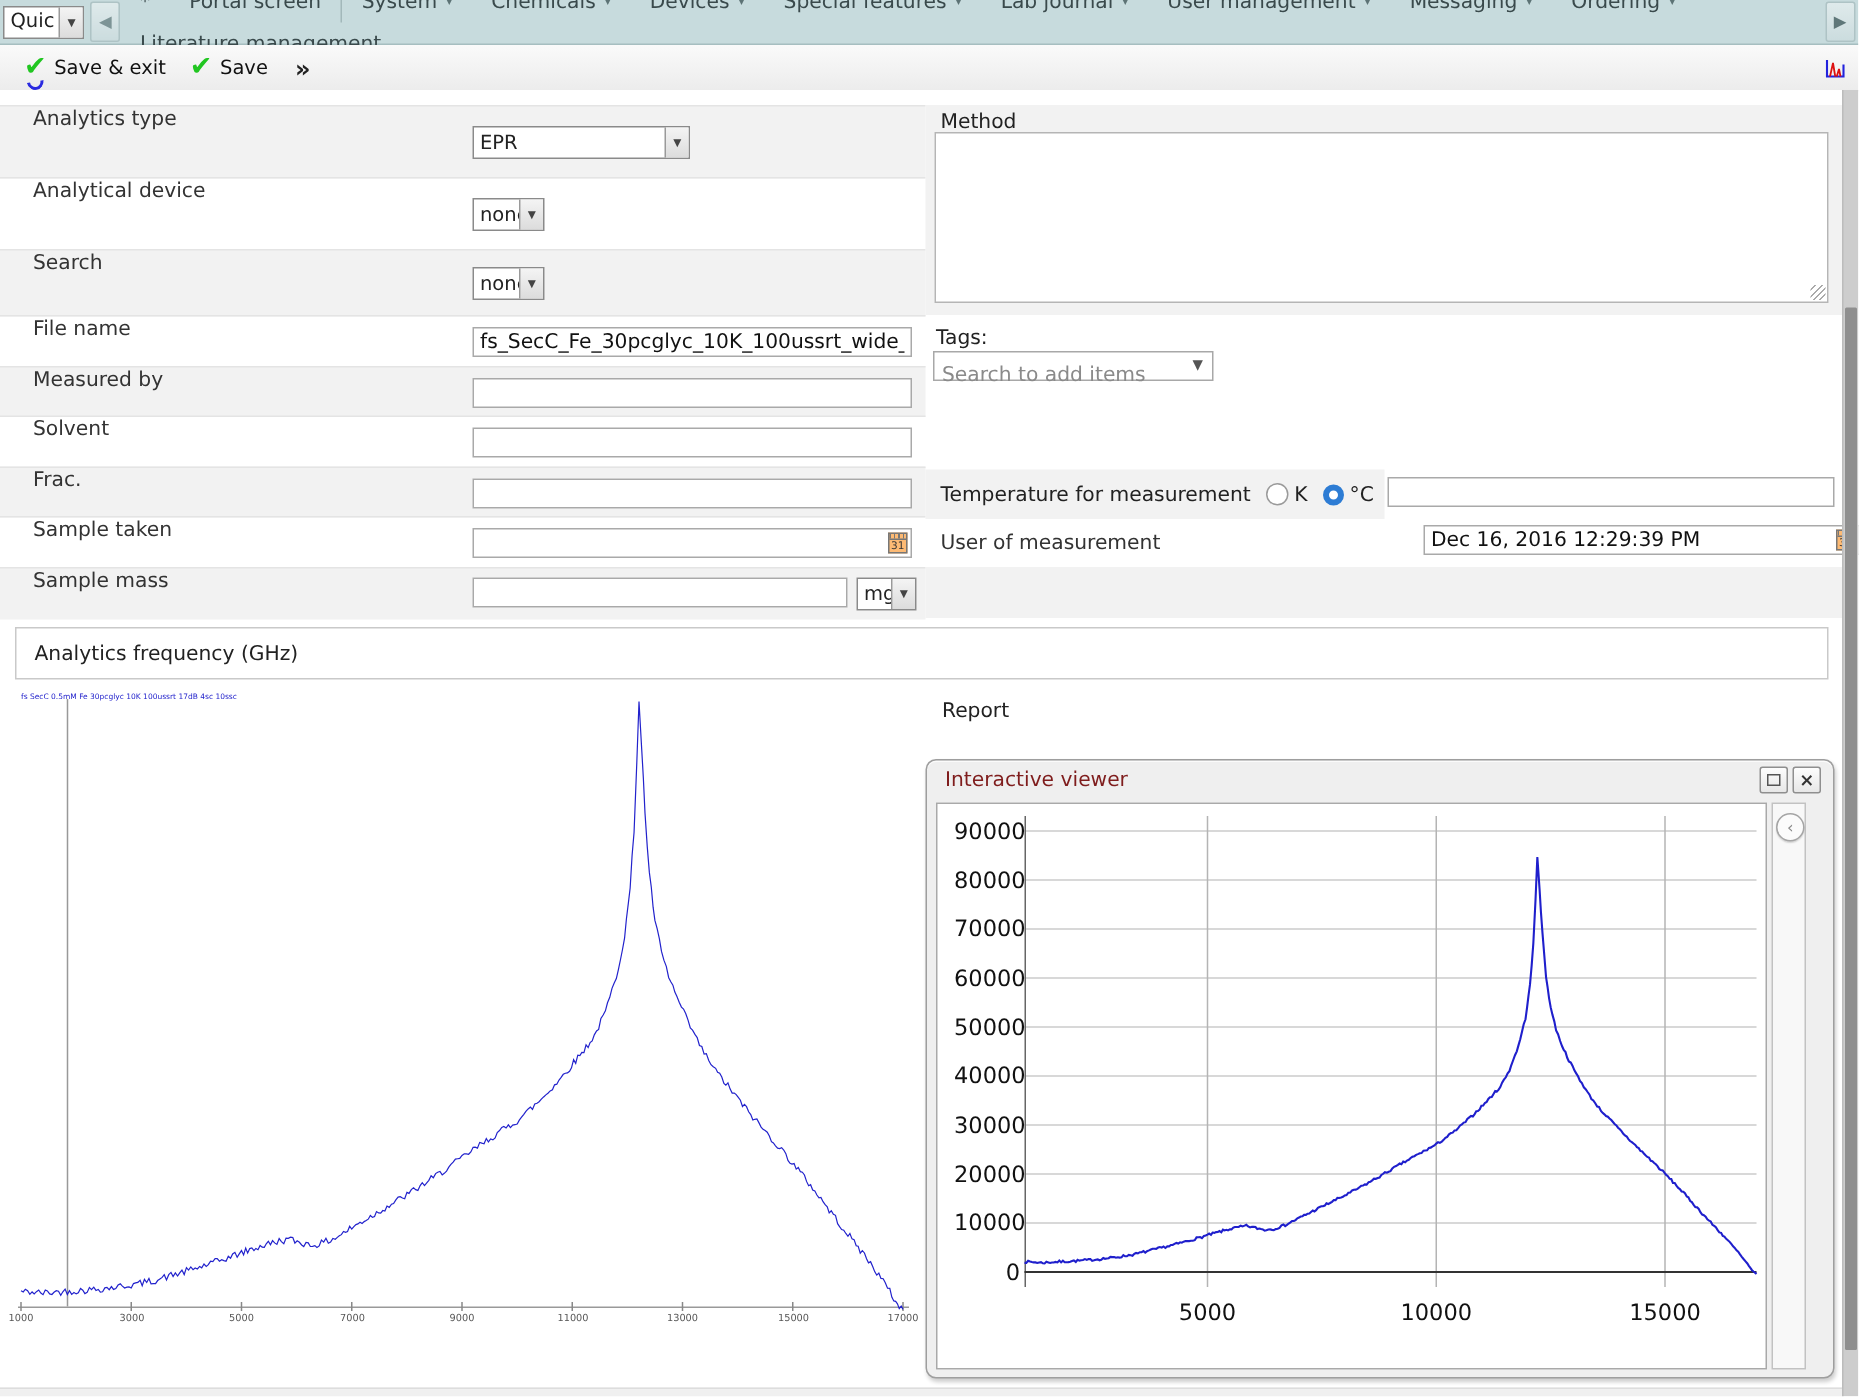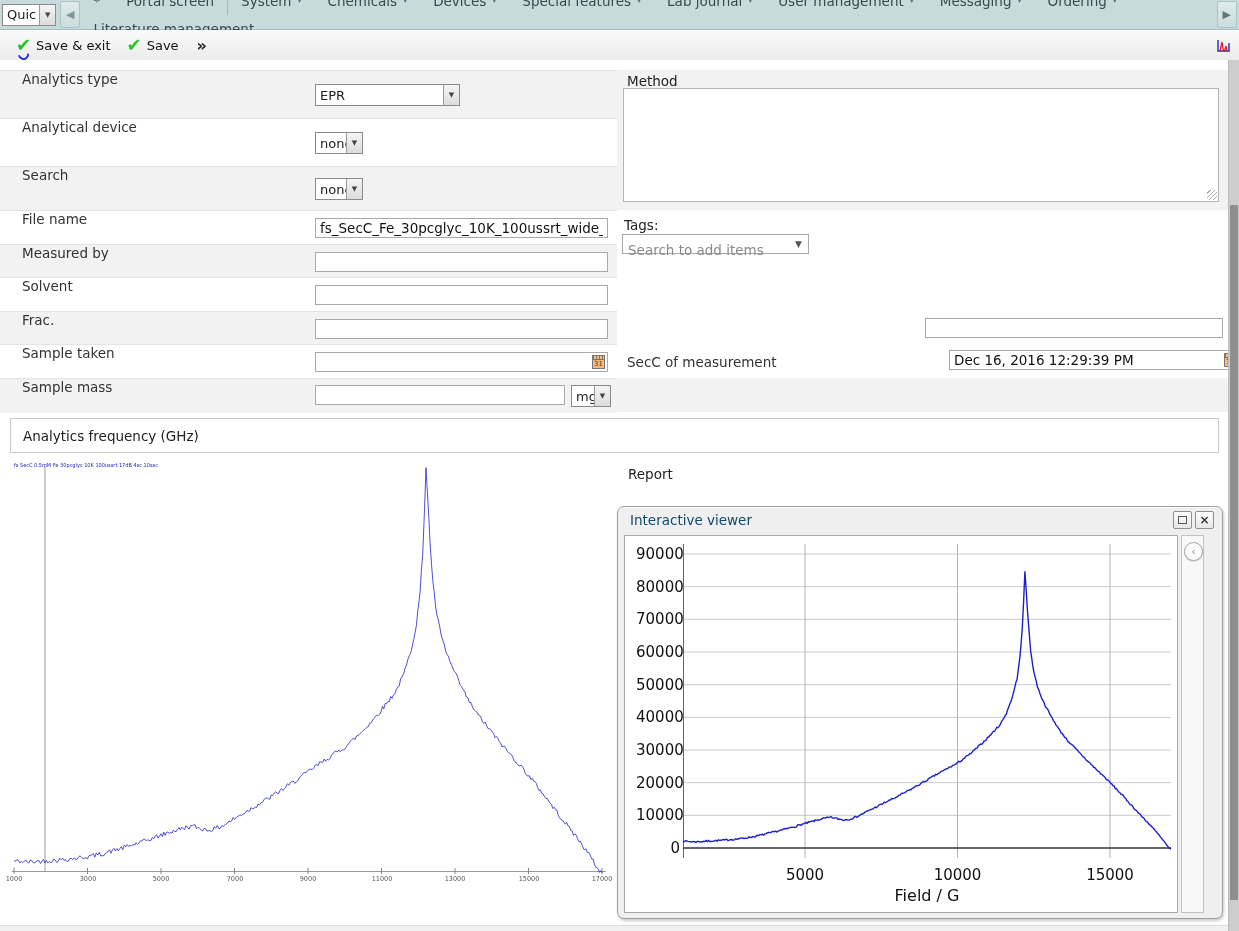--- a/index.html
+++ b/index.html
@@ -78,21 +78,21 @@
   #left-plot-title{position:absolute;left:14px;top:6px;font-size:10px;color:#2323cc;
                    transform:scale(0.5);transform-origin:left top;white-space:nowrap;}
   .pv-tick{position:absolute;font-size:13px;color:#555;transform:scale(0.5);transform-origin:center top;
            width:80px;text-align:center;}
   
   #report-label{position:absolute;left:628px;top:406px;color:#222;}
   #viewer{position:absolute;left:617px;top:446px;width:606px;height:413px;background:#efefef;
           border:1px solid #9e9e9e;border-radius:7px;box-sizing:border-box;
           box-shadow:inset 0 1px 0 #fbfbfb,1px 2px 3px rgba(0,0,0,.2);}
   #viewer-titlebar{position:absolute;left:0;top:0;right:0;height:26px;display:flex;align-items:center;}
-  #viewer-title{margin-left:12px;color:#0c4a6e;font-size:13.5px;}
+  #viewer-title{margin-left:12px;color:#7f1d1d;font-size:13.5px;}
   .winbtn{width:17px;height:16px;border:1px solid #8f8f8f;border-radius:2px;
           background:linear-gradient(#fdfdfd,#e7e7e7);display:flex;align-items:center;justify-content:center;
           margin-left:3px;}
   #viewer-buttons{margin-left:auto;margin-right:8px;display:flex;}
   .maxsq{width:7px;height:6px;border:1px solid #555;}
   .xglyph{font-size:12px;font-weight:bold;color:#333;line-height:1;}
   #chart-panel{position:absolute;left:6px;top:28px;width:554px;height:378px;background:#fff;
                border:1px solid #a9a9a9;box-sizing:border-box;overflow:hidden;}
   #viewer-side{position:absolute;left:563px;top:28px;width:23px;height:378px;background:#f8f8f8;
                border:1px solid #c2c2c2;box-sizing:border-box;}
@@ -234,23 +234,30 @@
       <span></span>
       <span id="comment-resize"></span>
     </div>
 
     <div id="tags-label">Tags:</div>
     <div id="tags-dd">
       <span class="ph">Search to add items</span>
       <span class="caret">▼</span>
     </div>
 
+    <div id="temp-row">
+      <span class="flabel">Temperature for measurement</span>
+      <span class="radio"></span>
+      <span class="radio-label">K</span>
+      <span class="radio checked"></span>
+      <span class="radio-label">°C</span>
+    </div>
     <input class="tin" style="position: absolute; left: 925px; top: 258px; width: 298px;" value="">
 
-    <div id="date-label">SecC of measurement</div>
+    <div id="date-label">User of measurement</div>
     <span class="inwrap" style="position:absolute;left:925px;top:290px;padding-left:24px;">
       <input class="tin" style="width: 291px;" value="Dec 16, 2016 12:29:39 PM">
       <span class="cal">
           <span class="cal-top"></span>
           <span class="cal-day">31</span>
         </span>
     </span>
     <div class="gblock" style="left:617px;top:318px;width:612px;height:34px;"></div>
 
     <div id="mw-row">
@@ -321,21 +328,20 @@
           <div class="iv-ylab" style="left: 11px; width: 47px; top: 205px;">300000</div>
           <div class="iv-ylab" style="left: 11px; width: 47px; top: 172.333px;">400000</div>
           <div class="iv-ylab" style="left: 11px; width: 47px; top: 139.667px;">500000</div>
           <div class="iv-ylab" style="left: 11px; width: 47px; top: 107px;">600000</div>
           <div class="iv-ylab" style="left: 11px; width: 47px; top: 74.3333px;">700000</div>
           <div class="iv-ylab" style="left: 11px; width: 47px; top: 41.6667px;">800000</div>
           <div class="iv-ylab" style="left: 11px; width: 47px; top: 9px;">900000</div>
           <div class="iv-xlab" style="left: 140px;">5000</div>
           <div class="iv-xlab" style="left: 292.5px;">10000</div>
           <div class="iv-xlab" style="left: 445px;">15000</div>
-          <div id="iv-xtitle">Field / G</div>
         </div>
       <div id="viewer-side">
         <span id="side-toggle">‹</span>
       </div>
     </div>
 
     <div id="bottom-strip"></div>
     <div id="scrollbar">
       <div id="scroll-thumb"></div>
     </div>

